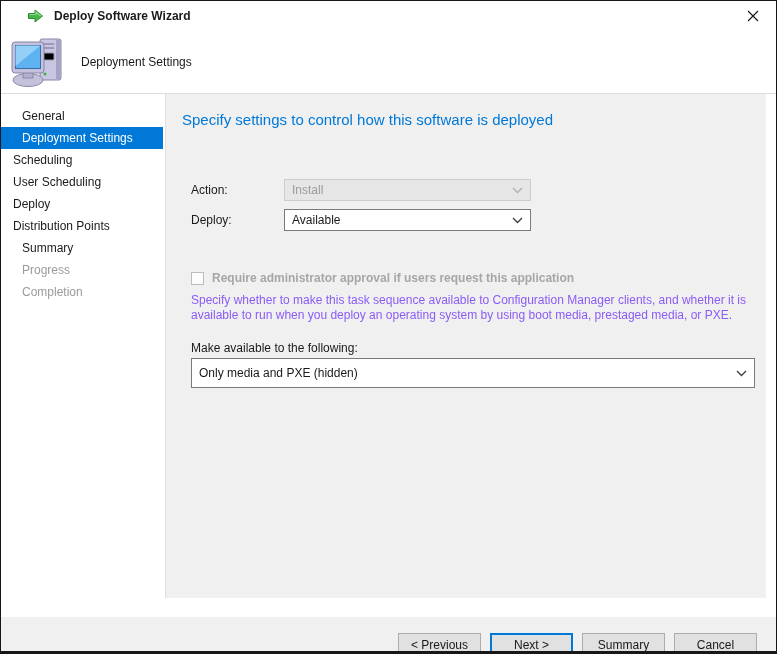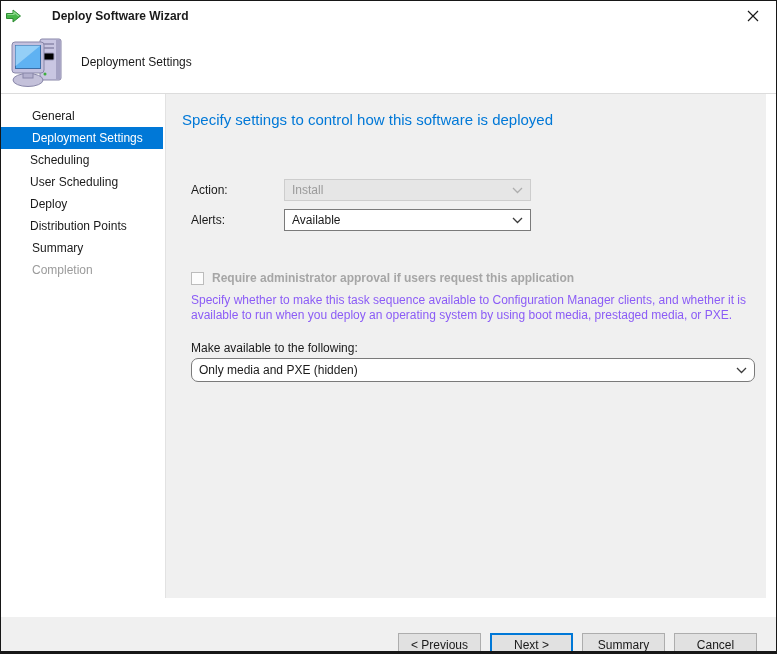--- a/index.html
+++ b/index.html
@@ -8,46 +8,45 @@
 
   .window {
     position:relative; width:777px; height:654px;
     background:#fff;
     border:1px solid #171717; border-bottom-width:3px;
     overflow:hidden;
   }
 
   
   .titlebar {
-    height:30px; display:flex; align-items:center; padding:0 8px 0 4px;
+    height:30px; display:flex; align-items:center; padding:0 8px 0 26px;
     background:#fff;
-    gap:20px;
   }
   .titlebar .title { font-weight:bold; font-size:12px; margin-left:10px; }
   .close-btn {
     margin-left:auto; width:30px; height:26px;
     display:flex; align-items:center; justify-content:center; cursor:default;
   }
 
   
   .header {
     height:63px; display:flex; align-items:center; padding-left:10px;
     background:#fff; border-bottom:1px solid #dcdcdc;
   }
   .header .header-title { margin-left:14px; font-size:12px; color:#1a1a1a; }
 
   
   .main { display:flex; height:504px; background:#fff; }
 
   .sidebar { width:162px; background:#fff; padding-top:11px; flex:none; }
   .nav-item {
-    height:22px; line-height:22px; padding-left:31px;
+    height:22px; line-height:22px; padding-left:21px;
     white-space:nowrap; cursor:default;
   }
-  .nav-item.indent { padding-left:29px; }
+  .nav-item.indent { padding-left:12px; }
   .nav-item.selected { background:#0078d7; color:#fff; }
   .nav-item.disabled { color:#9b9b9b; }
 
   .content {
     flex:1; position:relative; background:#f0f0f0;
     margin-left:2px; margin-right:10px; border-left:1px solid #e2e2e2;
   }
   .page-heading {
     position:absolute; left:16px; top:17px;
     font-size:15px; font-weight:400; color:#0078d7; white-space:nowrap;
@@ -61,21 +60,21 @@
   .combo {
     position:absolute; height:22px; display:flex; align-items:center;
     padding:0 24px 0 7px; background:#fff; border:1px solid #7a7a7a;
     white-space:nowrap; overflow:hidden; cursor:default;
   }
   .combo .chev { position:absolute; right:7px; top:50%; margin-top:-3px; color:#3c3c3c; display:flex; }
   .combo.disabled { background:#e6e6e6; border-color:#cdcdcd; color:#9b9b9b; }
   .combo.disabled .chev { color:#aeaeae; }
   .combo-action   { left:118px; top:85px;  width:247px; }
   .combo-purpose  { left:118px; top:115px; width:247px; }
-  .combo-make     { left:25px;  top:264px; width:564px; height:24px;border-radius:7px; }
+  .combo-make     { left:25px;  top:264px; width:564px; height:30px; }
 
   .checkbox-row {
     position:absolute; left:25px; top:177px;
     display:flex; align-items:center; color:#a6a6a6;font-weight:bold;
   }
   .checkbox-box {
     width:13px; height:13px; background:#fcfcfc; border:1px solid #bcbcbc;
     margin-right:8px; flex:none;
   }
 
@@ -144,37 +143,38 @@
   <div class="main">
 
     <nav class="sidebar">
       <div class="nav-item">General</div>
       <div class="nav-item selected">Deployment Settings</div>
       <div class="nav-item indent">Scheduling</div>
       <div class="nav-item indent">User Scheduling</div>
       <div class="nav-item indent">Deploy</div>
       <div class="nav-item indent">Distribution Points</div>
       <div class="nav-item">Summary</div>
+      <div class="nav-item disabled">Progress</div>
       <div class="nav-item disabled">Completion</div>
     </nav>
 
     <section class="content">
       <h1 class="page-heading">Specify settings to control how this software is deployed</h1>
 
       <label class="field-label lbl-action">Action:</label>
       <div class="combo disabled combo-action">
         <span>Install</span>
         <span class="chev">
           <svg width="11" height="7" viewBox="0 0 11 7">
               <polyline points="1,1 5.5,5.5 10,1" fill="none" stroke="currentColor" stroke-width="1.3"></polyline>
             </svg>
         </span>
       </div>
 
-      <label class="field-label lbl-purpose">Alerts:</label>
+      <label class="field-label lbl-purpose">Deploy:</label>
       <div class="combo combo-purpose">
         <span>Available</span>
         <span class="chev">
           <svg width="11" height="7" viewBox="0 0 11 7">
               <polyline points="1,1 5.5,5.5 10,1" fill="none" stroke="currentColor" stroke-width="1.3"></polyline>
             </svg>
         </span>
       </div>
 
       <div class="checkbox-row">

